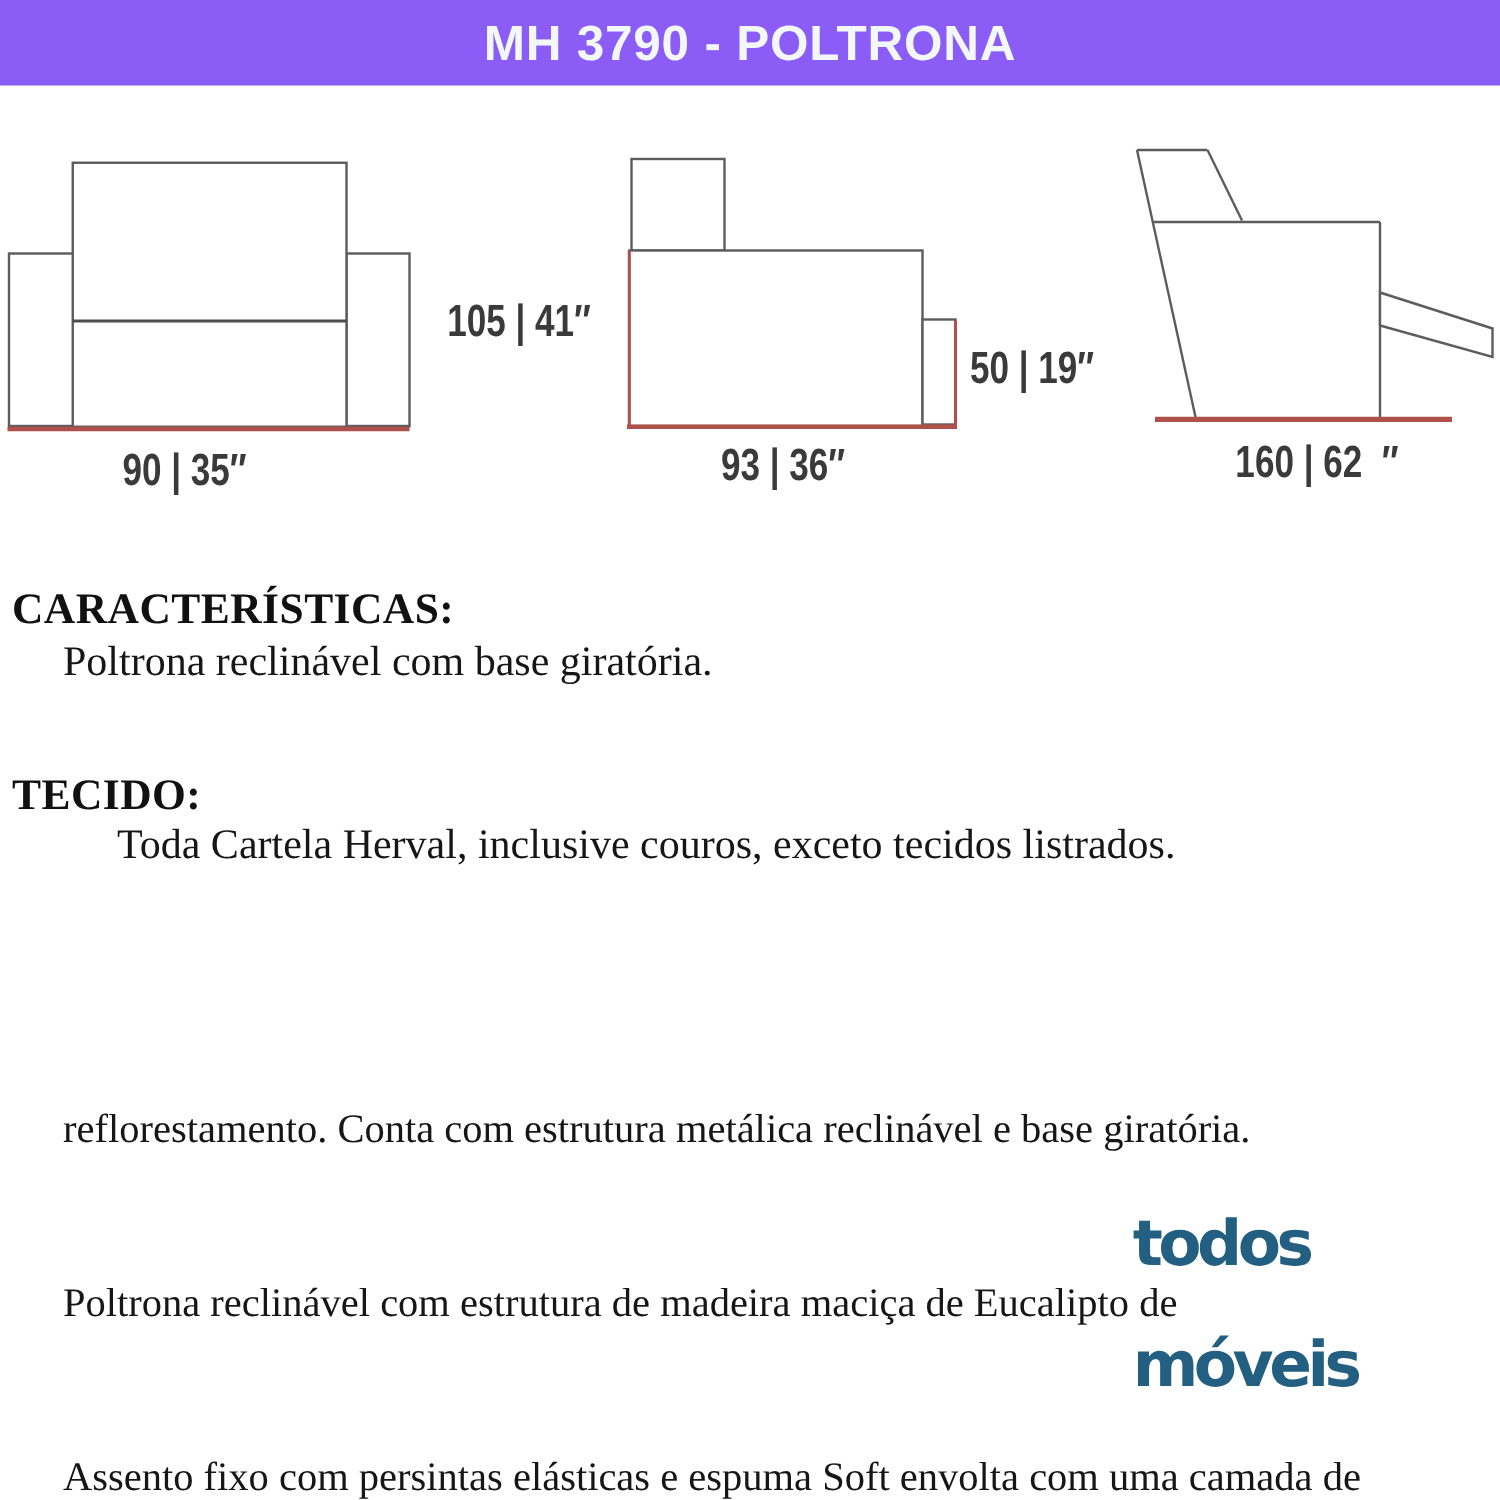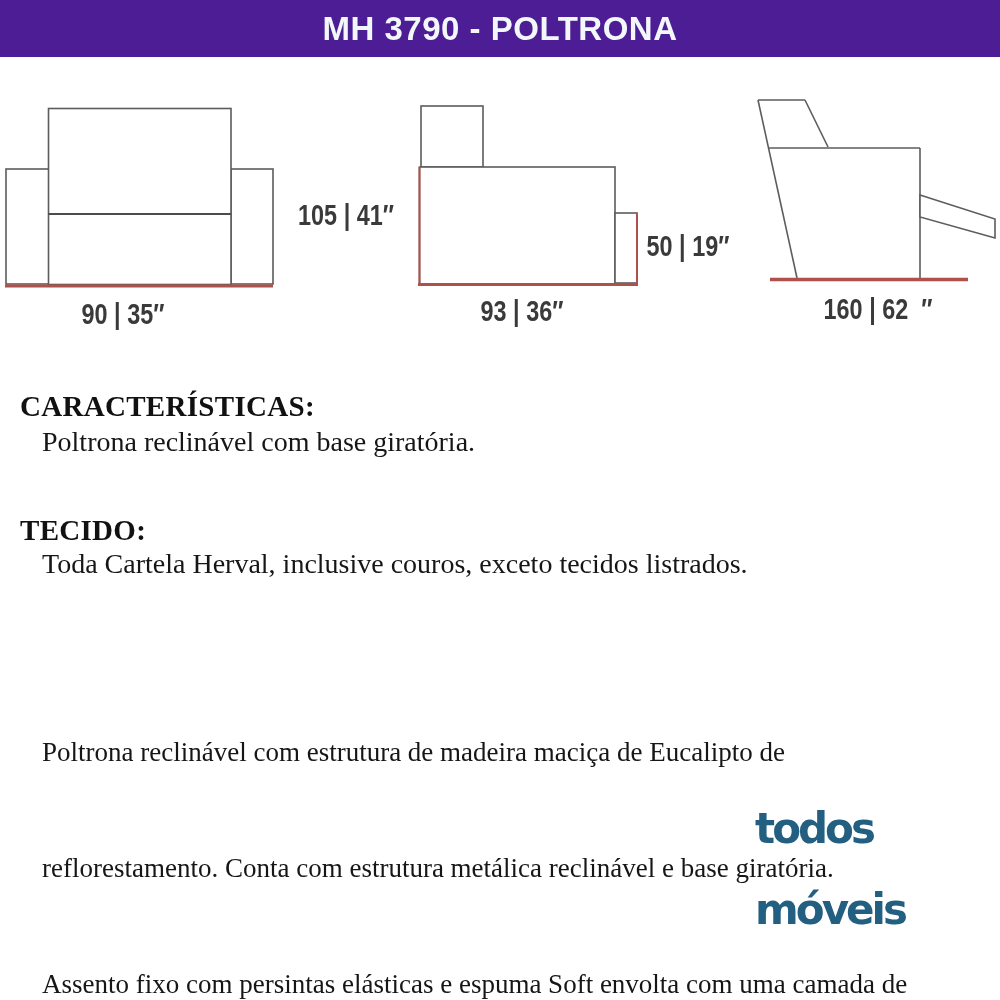--- a/index.html
+++ b/index.html
@@ -7,40 +7,40 @@
     position:relative;
     width:1000px;height:1000px;
     background:#ffffff;
     font-family:"Liberation Serif", serif;
     color:#141414;
     overflow:hidden;
   }
   
   .header{
     position:absolute;left:0;top:0;width:1000px;height:57px;
-    background:#4c1d95;
+    background:#8b5cf6;
     display:flex;align-items:center;justify-content:center;
   }
   .header-title{
     font-family:"Liberation Sans", sans-serif;
     font-weight:bold;font-size:33px;color:#f2f7f9;
     letter-spacing:0.5px;
   }
   
   .diagram-svg{position:absolute;left:0;top:0;}
   .dim-label{
     position:absolute;
     font-family:"Liberation Sans", sans-serif;
     font-weight:bold;font-size:30px;color:#3a3a3a;
     transform:translate(-50%,-50%) scaleX(0.78);
     white-space:pre;
   }
   
   .sec-heading{
-    position:absolute;left:20px;
+    position:absolute;left:8px;
     font-weight:bold;font-size:29px;color:#111;
     letter-spacing:0.3px;
   }
   .sec-body{
     position:absolute;left:42px;
     font-size:28px;color:#161616;
     white-space:pre;
   }
   .estrutura-lines{
     position:absolute;left:42px;top:655px;
@@ -99,25 +99,25 @@
   <div class="dim-label" style="left:346px;top:215px;">105 | 41″</div>
   <div class="dim-label" style="left:123px;top:314px;">90 | 35″</div>
   <div class="dim-label" style="left:522px;top:311px;">93 | 36″</div>
   <div class="dim-label" style="left:688px;top:246px;">50 | 19″</div>
   <div class="dim-label" style="left:878px;top:309px;">160 | 62  ″</div>
 
   <div class="sec-heading" style="top:390px;">CARACTERÍSTICAS:</div>
   <div class="sec-body" style="top:426px;">Poltrona reclinável com base giratória.</div>
 
   <div class="sec-heading" style="top:514px;">TECIDO:</div>
-  <div class="sec-body" style="top:548px;">Toda Cartela Herval, inclusive couros, exceto tecidos listrados.</div>
+  <div class="sec-body" style="top:548px;margin-left:36px;">Toda Cartela Herval, inclusive couros, exceto tecidos listrados.</div>
 
   <div class="estrutura-lines">
+    <div>reflorestamento. Conta com estrutura metálica reclinável e base giratória.</div>
     <div>Poltrona reclinável com estrutura de madeira maciça de Eucalipto de</div>
-    <div>reflorestamento. Conta com estrutura metálica reclinável e base giratória.</div>
     <div>Assento fixo com persintas elásticas e espuma Soft envolta com uma camada de</div>
     
     
   </div>
 
   <div class="logo">
     <div class="logo-line1">todos</div>
     <div class="logo-line2">móveis</div>
   </div>
 

